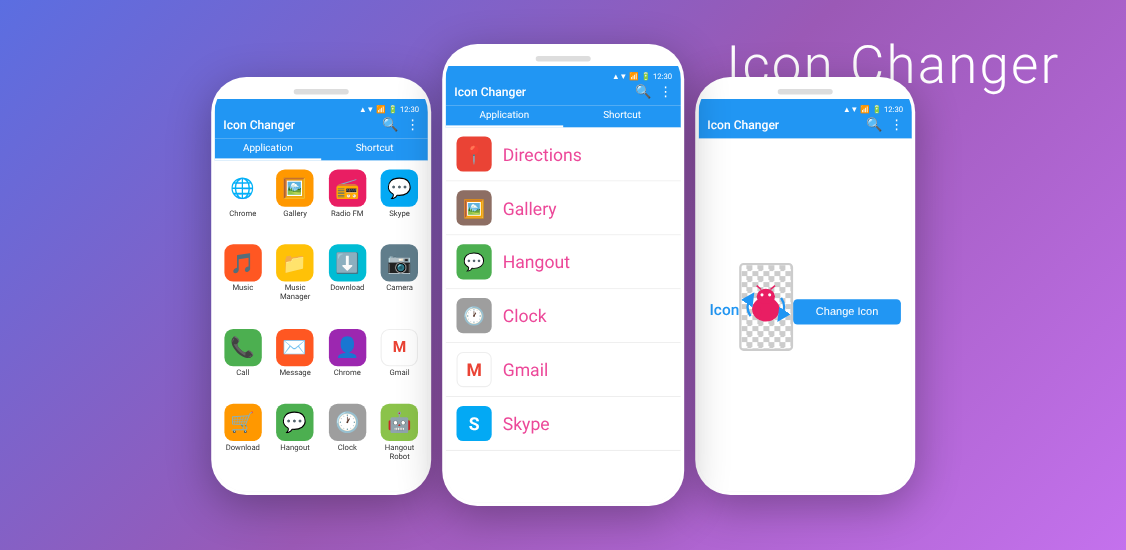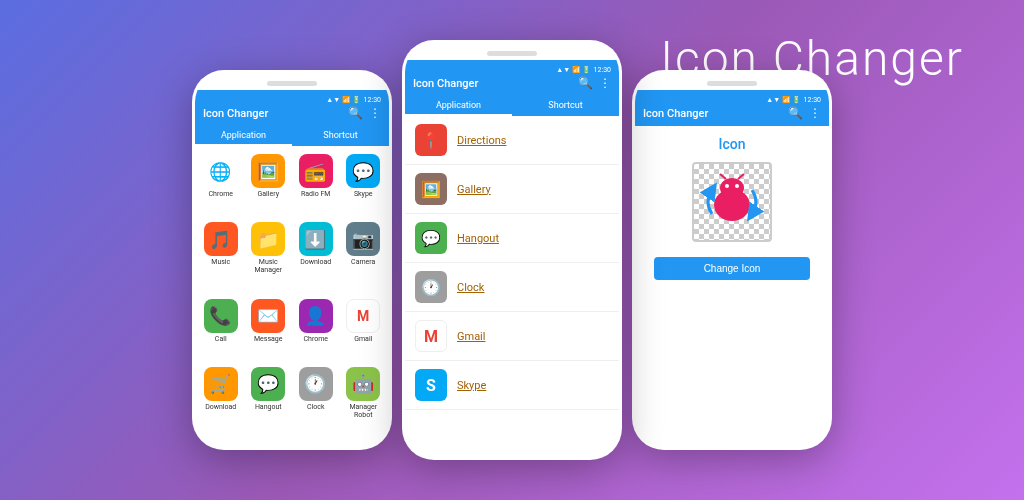--- a/index.html
+++ b/index.html
@@ -187,31 +187,29 @@
       height: 32px;
       border-radius: 6px;
       display: flex;
       align-items: center;
       justify-content: center;
       font-size: 16px;
       flex-shrink: 0;
     }
 
     .list-label {
-      font-size: 11px;
-      color: #a16207;
-      text-decoration: underline;
+      font-size: 16px;
+      color: #ec4899;
     }
 
     
     .icon-preview-area {
       background: white;
       flex: 1;
       display: flex;
-      flex-direction: column;
       align-items: center;
       padding: 10px;
     }
 
     .icon-section-title {
       color: #2196F3;
       font-size: 14px;
       font-weight: 500;
       margin-bottom: 10px;
     }
@@ -354,21 +352,21 @@
         <div class="app-item">
           <div class="app-icon ic-hangout">💬</div>
           <span class="app-label">Hangout</span>
         </div>
         <div class="app-item">
           <div class="app-icon ic-clock">🕐</div>
           <span class="app-label">Clock</span>
         </div>
         <div class="app-item">
           <div class="app-icon ic-android">🤖</div>
-          <span class="app-label">Manager Robot</span>
+          <span class="app-label">Hangout Robot</span>
         </div>
       </div>
     </div>
   </div>
 
   <div class="phone phone-2">
     <div class="phone-speaker"></div>
     <div class="phone-screen">
       <div class="app-bar">
         <div class="status-bar">

